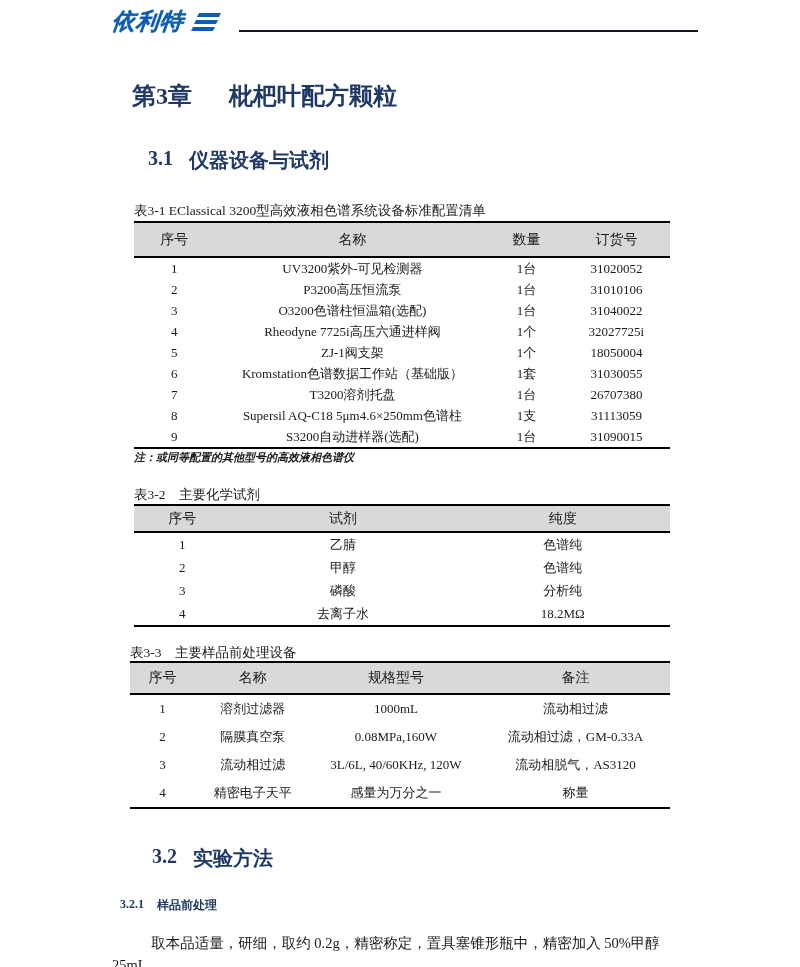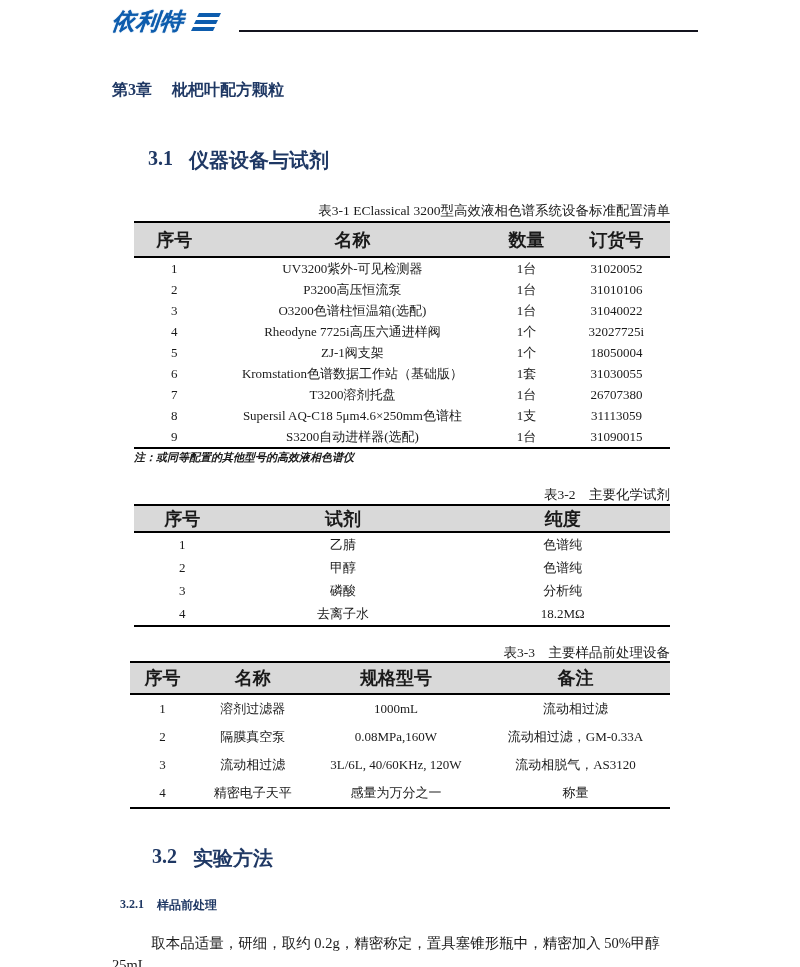--- a/index.html
+++ b/index.html
@@ -15,38 +15,38 @@
   .logo-text{
     color:#0d5cad;font-weight:bold;font-style:italic;font-size:23px;
     font-family:"Liberation Sans","DejaVu Sans",sans-serif;
     letter-spacing:1px;transform:skewX(-6deg);
     text-shadow:0 0 1px #0d5cad;
   }
   .logo-icon{display:block}
   .header-rule{top:30px;left:239px;width:459px;height:2px;background:#14141e}
 
   
-  .chapter{top:80px;left:112px;color:#1f3864;font-weight:bold;font-size:16px;display:flex;gap:20px;white-space:nowrap}
+  .chapter{top:80px;left:132px;color:#1f3864;font-weight:bold;font-size:24px;display:flex;gap:37px;white-space:nowrap}
   .h2{color:#1f3864;font-weight:bold;font-size:20px;display:flex;gap:16px;white-space:nowrap}
   .sec31{top:147px;left:148px}
   .sec32{top:841px;left:148px}
   .h3{color:#1f3864;font-weight:bold;font-size:12px;display:flex;gap:13px;white-space:nowrap}
   .sec321{top:897px;left:120px}
 
   
-  .caption{text-align:right;font-size:13.5px;white-space:nowrap}
+  .caption{text-align:left;font-size:13.5px;white-space:nowrap}
   .cap1{top:202px;left:134px;width:536px}
   .cap2{top:486px;left:134px;width:536px}
   .cap3{top:644px;left:130px;width:540px}
 
   
   table{border-collapse:collapse;table-layout:fixed;
         border-top:2.5px solid #000;border-bottom:2.5px solid #000}
   thead tr{border-bottom:2.5px solid #000}
-  th{background:#d9d9d9;font-weight:bold;font-size:18px;padding:0;overflow:hidden;white-space:nowrap}
+  th{background:#d9d9d9;font-weight:normal;font-size:14px;padding:0;overflow:hidden;white-space:nowrap}
   td{font-size:13px;text-align:center;padding:0;overflow:hidden;white-space:nowrap}
   .t1{top:221px;left:134px;width:536px}
   .t1 th{height:33px}
   .t1 td{height:21px}
   .t2{top:504px;left:134px;width:536px}
   .t2 th{height:25px}
   .t2 td{height:23px}
   .t3{top:661px;left:130px;width:540px}
   .t3 th{height:30px}
   .t3 td{height:28px}

